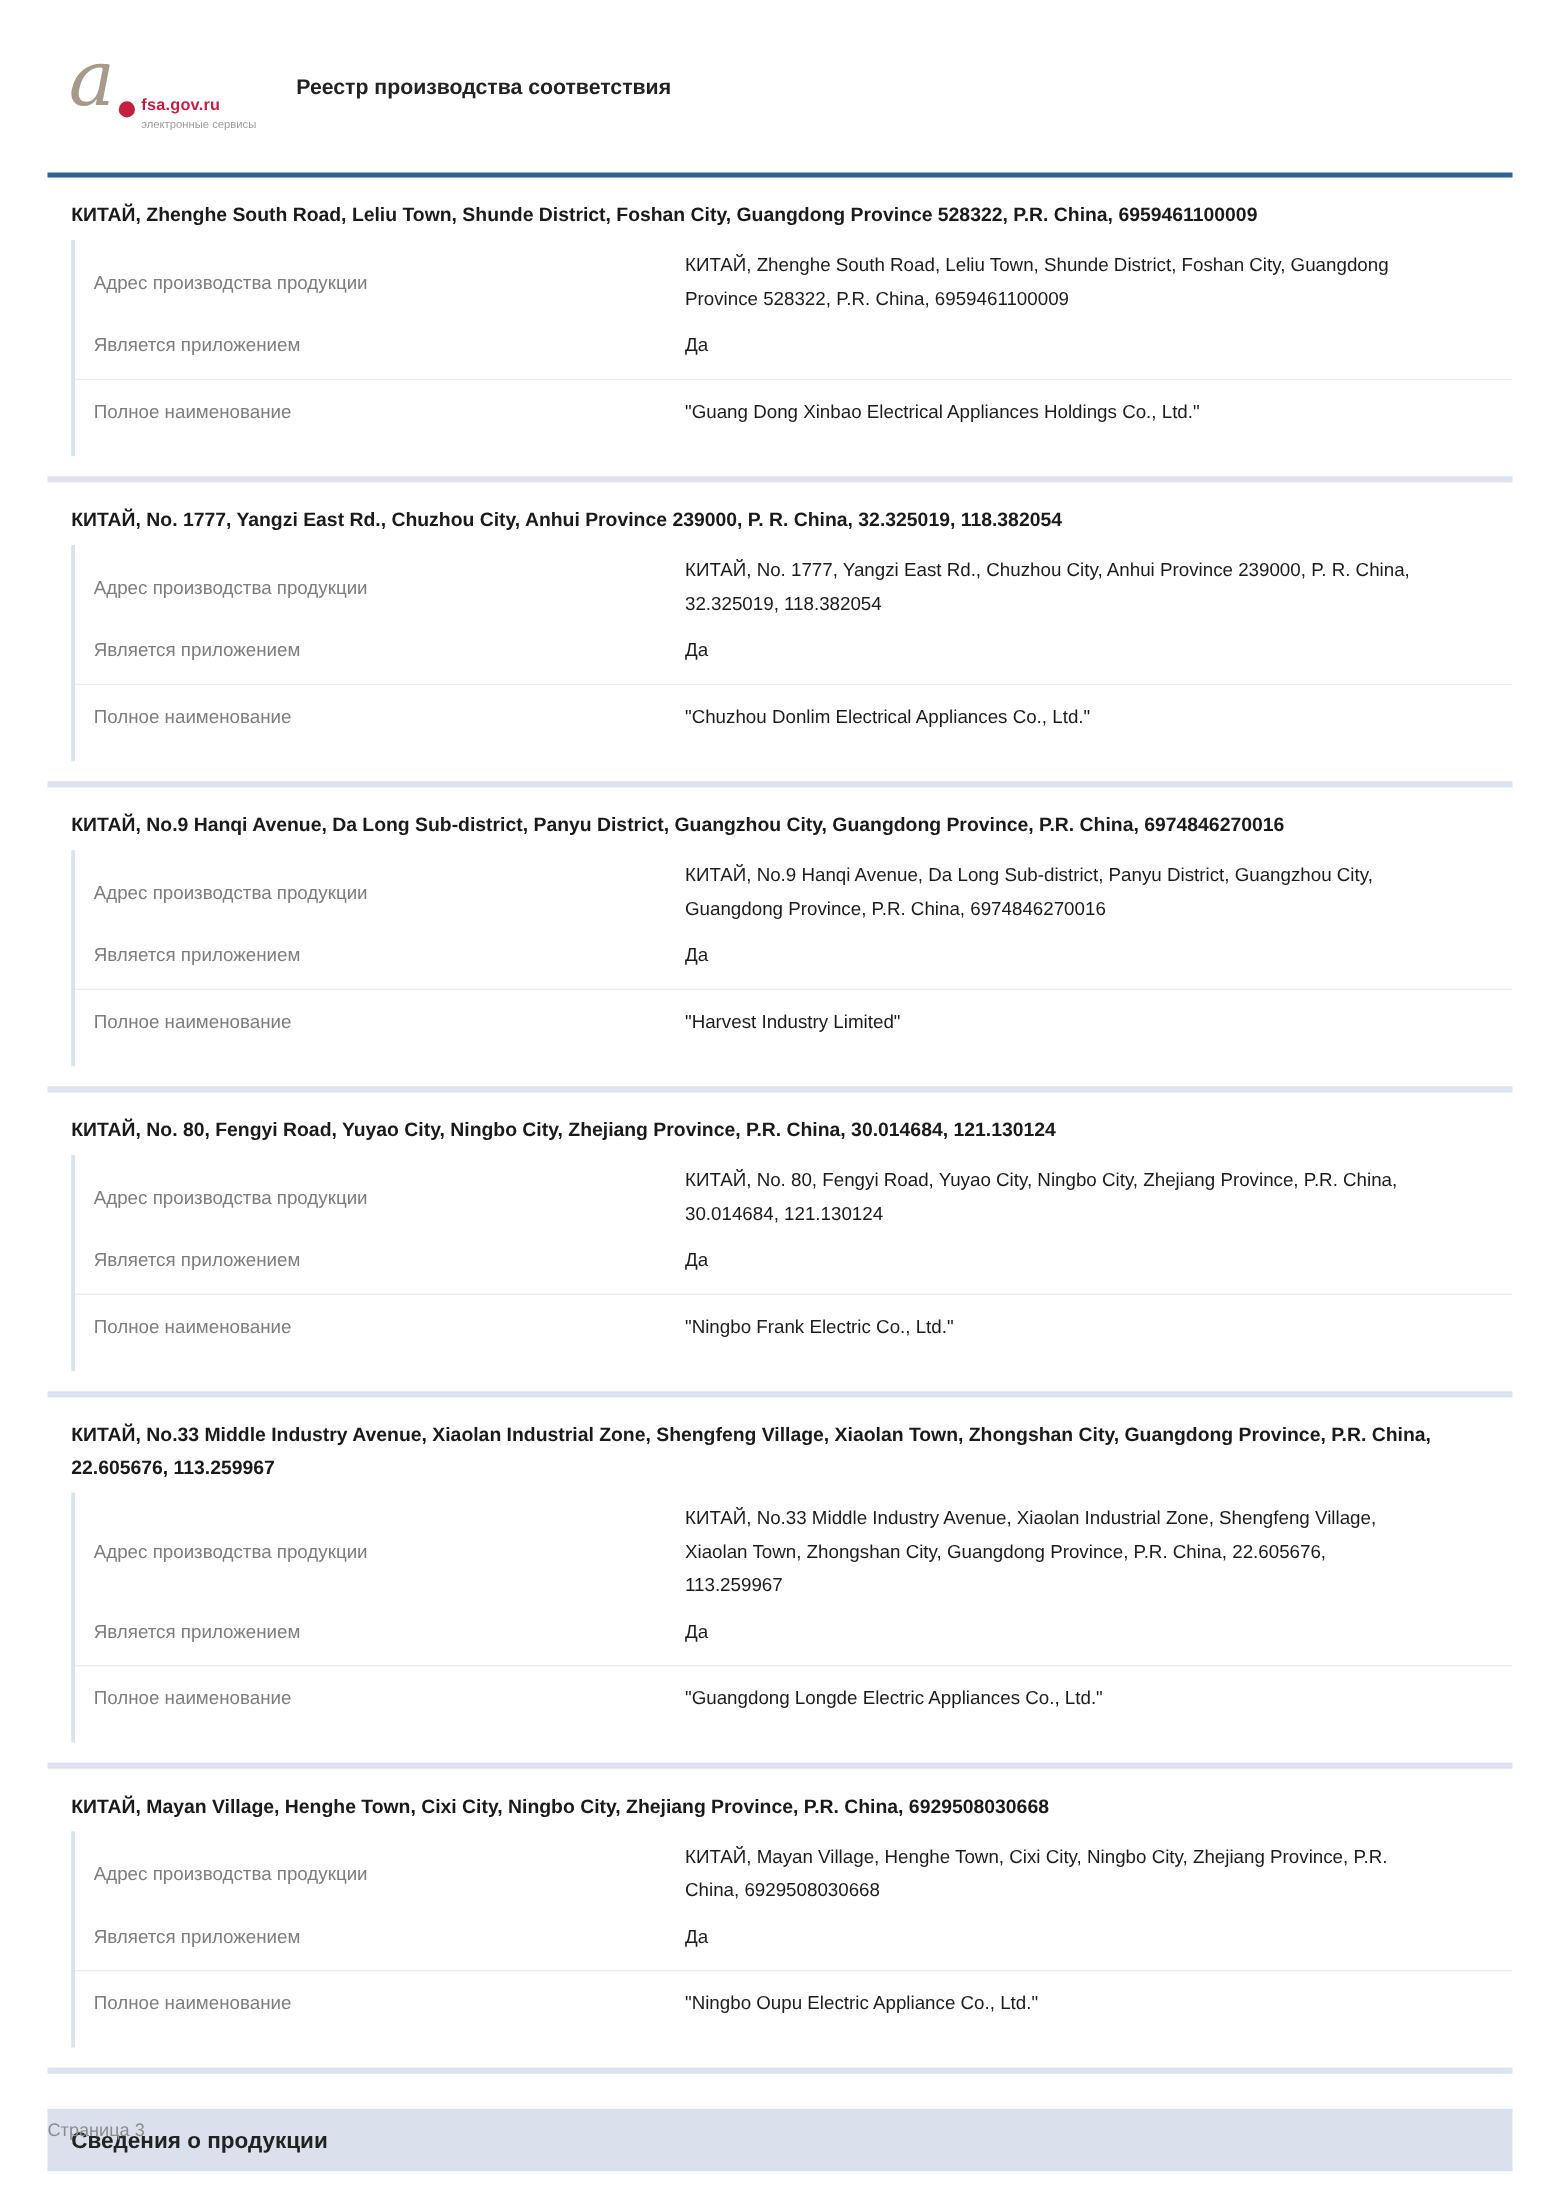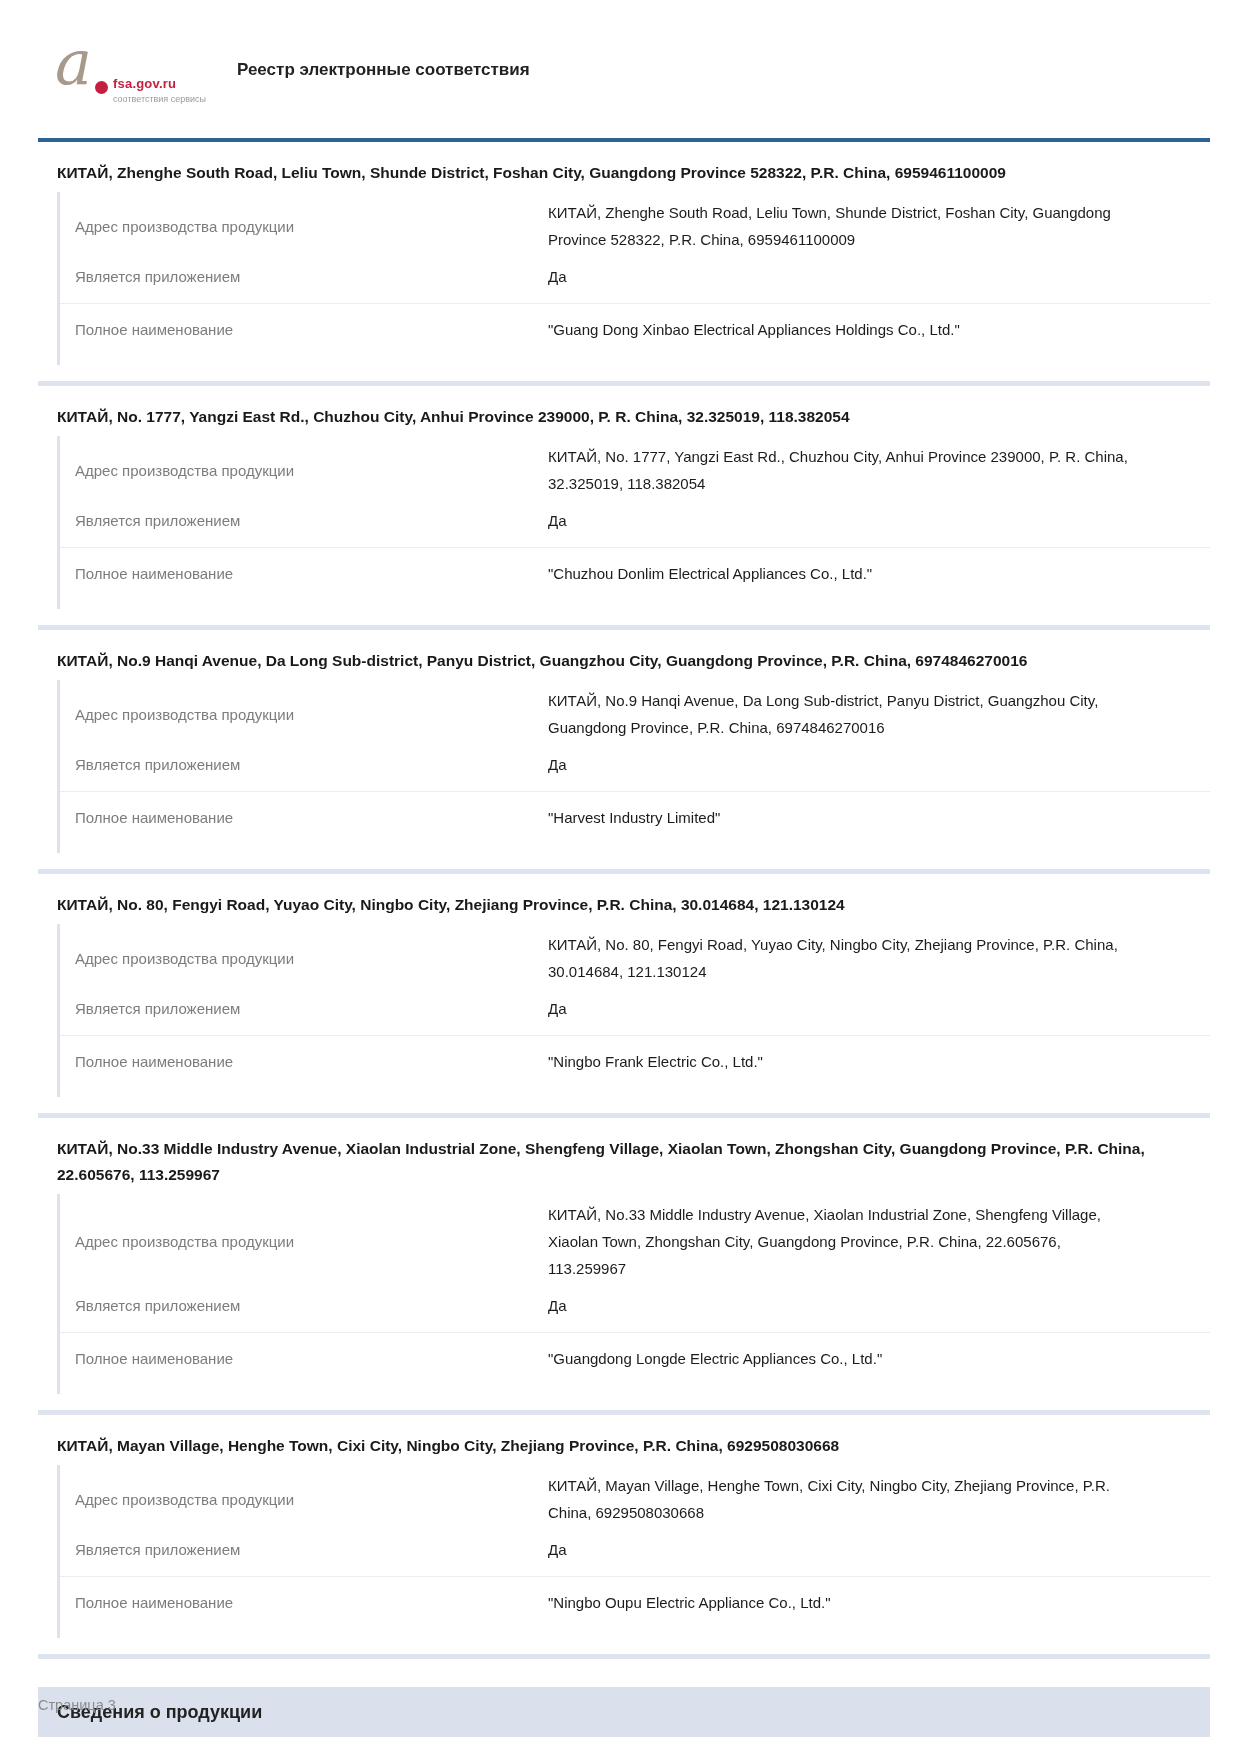--- a/index.html
+++ b/index.html
@@ -120,24 +120,24 @@
 
 <div class="page" style="--rule-blue: #2e6293; --band-blue: #dee4ef; --left-bar: #dce3ee; --band-bg: #dae1ed; --label-gray: #7d7d7d; --logo-taupe: #a79a8b; --logo-red: #c51f3f;">
 
   <div class="content">
     <header class="doc-header">
       <div class="logo">
         <span class="logo-a">a</span>
         <span class="logo-dot"></span>
         <div class="logo-text">
           <div class="logo-site">fsa.gov.ru</div>
-          <div class="logo-tagline">соответствия сервисы</div>
+          <div class="logo-tagline">электронные сервисы</div>
         </div>
       </div>
-      <h1 class="doc-title">Реестр электронные соответствия</h1>
+      <h1 class="doc-title">Реестр производства соответствия</h1>
     </header>
 
     <div class="blue-rule"></div>
 
 
     <div class="sites-list">
   <section>
     <h3 class="site-header">КИТАЙ, Zhenghe South Road, Leliu Town, Shunde District, Foshan City, Guangdong Province 528322, P.R. China, 6959461100009</h3>
     <div class="site-details">
       <div class="detail-row">

